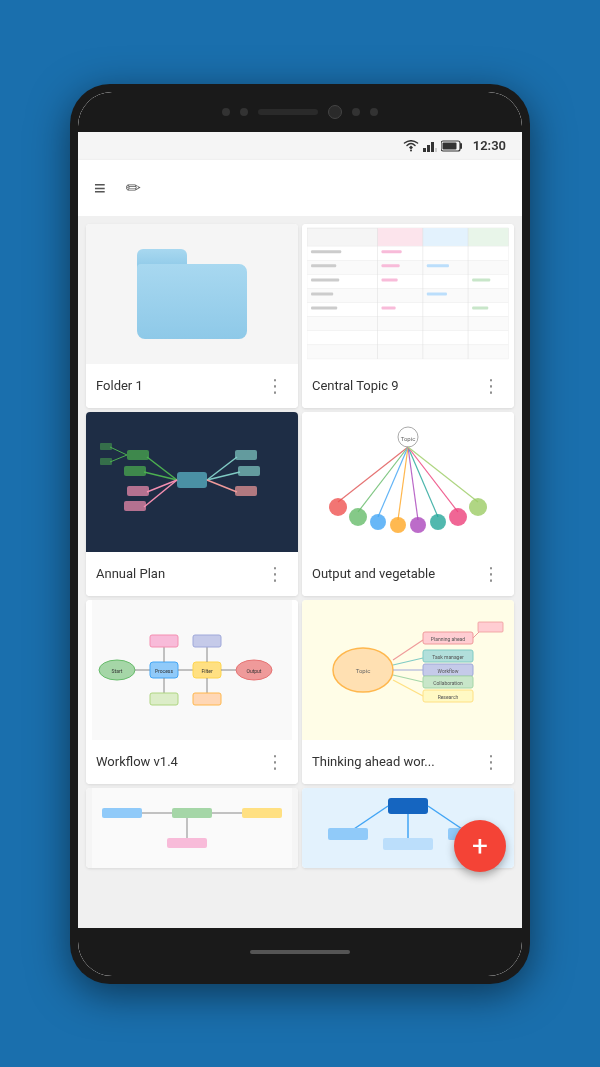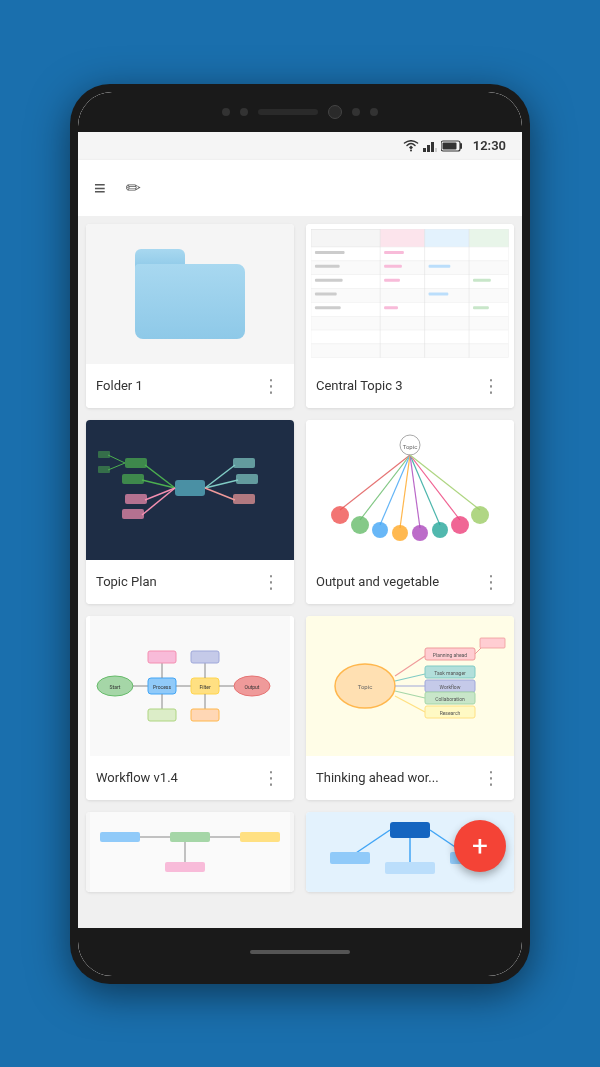--- a/index.html
+++ b/index.html
@@ -104,21 +104,21 @@
     
     .content {
       flex: 1;
       overflow-y: auto;
       background: #f0f0f0;
       padding: 8px;
     }
     .grid {
       display: grid;
       grid-template-columns: 1fr 1fr;
-      gap: 12px;
+      gap: 4px;
     }
     .card {
       background: #fff;
       border-radius: 4px;
       overflow: hidden;
       box-shadow: 0 1px 3px rgba(0,0,0,0.1);
       cursor: pointer;
     }
     .card-thumb {
       height: 140px;
@@ -304,21 +304,21 @@
               <rect x="74" y="50" width="16" height="3" fill="#f8bbd9" rx="1"></rect>
               <rect x="164" y="50" width="18" height="3" fill="#c8e6c9" rx="1"></rect>
               <rect x="4" y="64" width="22" height="3" fill="#ccc" rx="1"></rect>
               <rect x="119" y="64" width="20" height="3" fill="#bbdefb" rx="1"></rect>
               <rect x="4" y="78" width="26" height="3" fill="#ccc" rx="1"></rect>
               <rect x="74" y="78" width="14" height="3" fill="#f8bbd9" rx="1"></rect>
               <rect x="164" y="78" width="16" height="3" fill="#c8e6c9" rx="1"></rect>
             </svg>
           </div>
           <div class="card-footer">
-            <span class="card-label">Central Topic 3</span>
+            <span class="card-label">Central Topic 9</span>
             <span class="card-more">⋮</span>
           </div>
         </div>
 
         <div class="card">
           <div class="card-thumb dark-thumb">
             <svg width="100%" height="100%" viewBox="0 0 200 140">
               <rect width="200" height="140" fill="#1e2d45"></rect>
 
               <rect x="85" y="60" width="30" height="16" rx="3" fill="#4a90a4"></rect>
@@ -339,21 +339,21 @@
               <line x1="115" y1="68" x2="145" y2="80" stroke="#ef9a9a" stroke-width="1.5"></line>
               <rect x="143" y="74" width="22" height="10" rx="2" fill="#ef9a9a" opacity="0.7"></rect>
 
               <line x1="35" y1="43" x2="18" y2="35" stroke="#4CAF50" stroke-width="1"></line>
               <rect x="8" y="31" width="12" height="7" rx="1" fill="#4CAF50" opacity="0.5"></rect>
               <line x1="35" y1="43" x2="18" y2="50" stroke="#4CAF50" stroke-width="1"></line>
               <rect x="8" y="46" width="12" height="7" rx="1" fill="#4CAF50" opacity="0.5"></rect>
             </svg>
           </div>
           <div class="card-footer">
-            <span class="card-label">Topic Plan</span>
+            <span class="card-label">Annual Plan</span>
             <span class="card-more">⋮</span>
           </div>
         </div>
 
         <div class="card">
           <div class="card-thumb light-thumb">
             <svg width="100%" height="100%" viewBox="0 0 200 140">
               <rect width="200" height="140" fill="#fff"></rect>
 
               <circle cx="100" cy="25" r="10" fill="none" stroke="#aaa" stroke-width="1"></circle>

